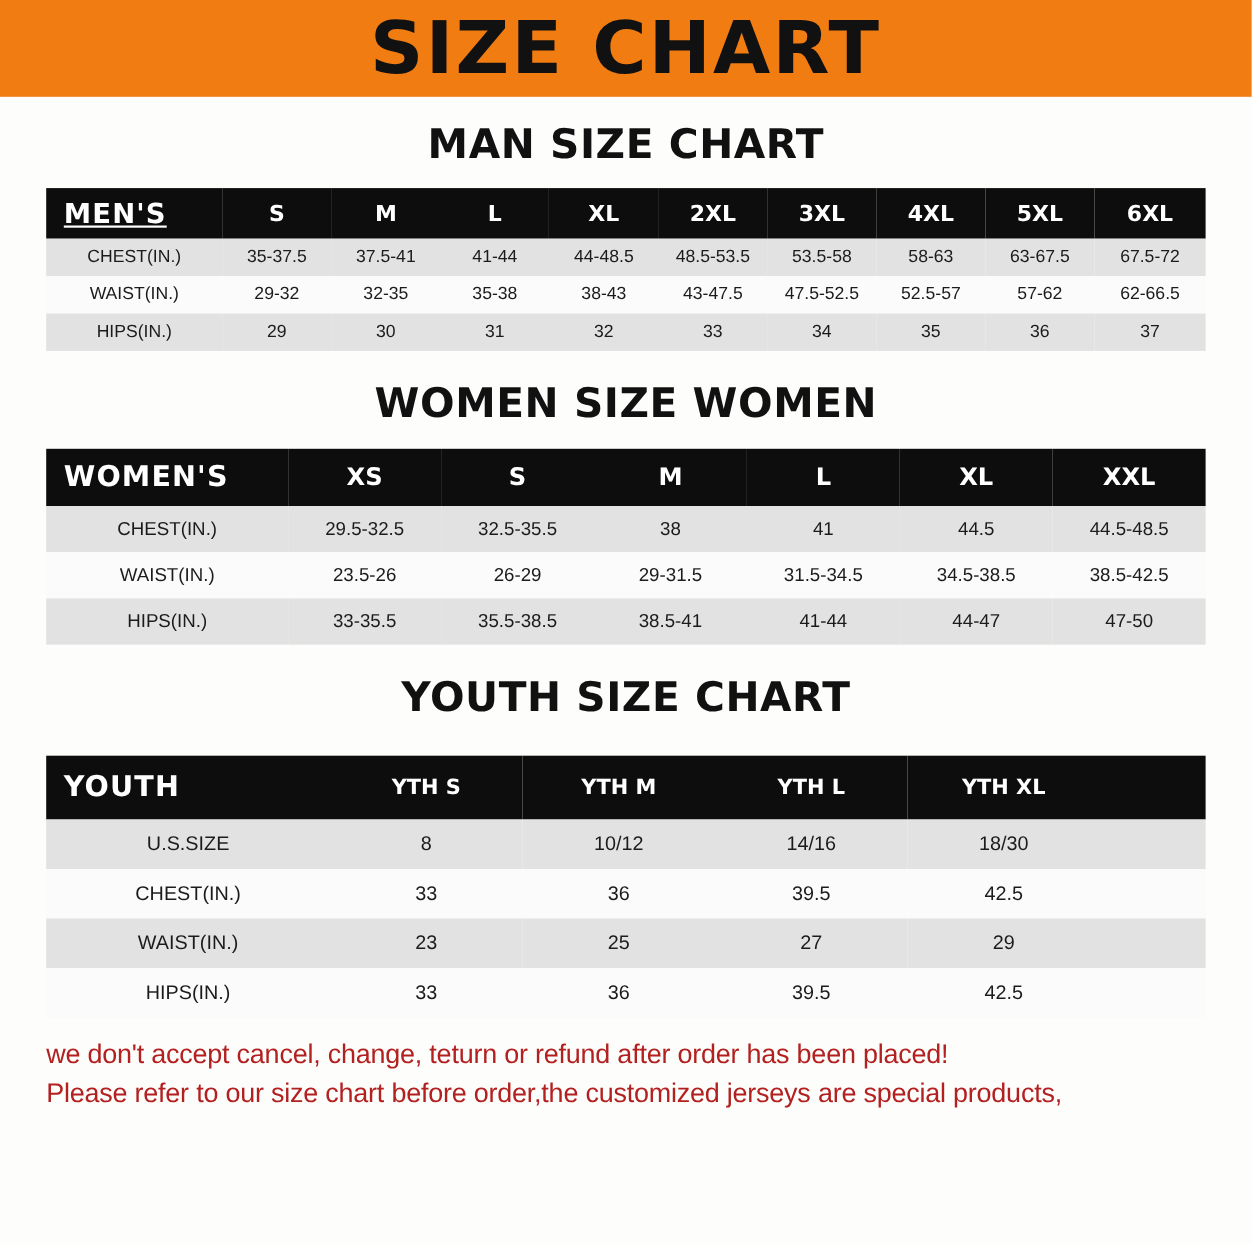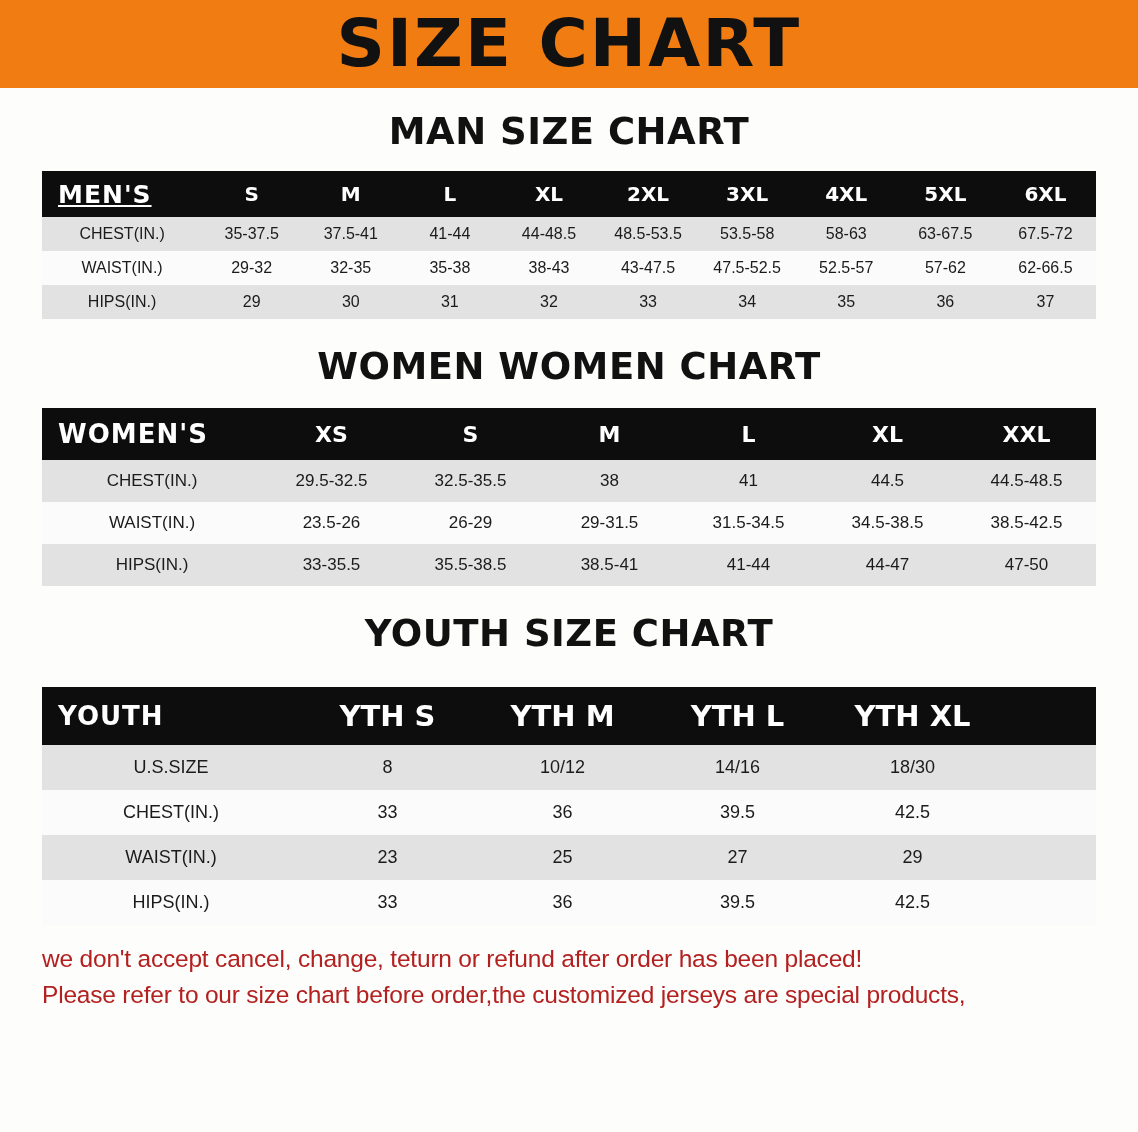--- a/index.html
+++ b/index.html
@@ -85,21 +85,21 @@
 
   
   #women-table { width: 1054px; }
   #women-table .hdr-row td { height: 52px; font-size: 22px; }
   #women-table .hdr-row td.rowlabel { font-size: 26px; letter-spacing: 1px; }
   #women-table .data-row td { height: 42px; font-size: 17px; }
   #women-wrap { margin-top: 20px; }
 
   
   #youth-table { width: 1054px; }
-  #youth-table .hdr-row td { height: 58px; font-size: 29px; }
+  #youth-table .hdr-row td { height: 58px; font-size: 19px; }
   #youth-table .hdr-row td.rowlabel { font-size: 26px; letter-spacing: 1px; }
   #youth-table .data-row td { height: 45px; font-size: 18px; }
   #youth-wrap { margin-top: 32px; align-items: center; }
 
   .rowlabel-cell {
     text-align: center !important;
     color: #1b1b1b;
   }
 
   
@@ -171,21 +171,21 @@
         <td>33</td>
         <td>34</td>
         <td>35</td>
         <td>36</td>
         <td>37</td>
       </tr>
     </tbody>
       </table>
   </div>
 
-  <div class="section-title title-women">WOMEN WOMEN CHART</div>
+  <div class="section-title title-women">WOMEN SIZE WOMEN</div>
   <div class="tbl-wrap" id="women-wrap">
     <table id="women-table">
       <tbody>
           <tr class="hdr-row">
         <td class="rowlabel" style="width:220px">WOMEN'S</td>
         <td style="width:139px">XS</td>
         <td style="width:139px">S</td>
         <td style="width:139px">M</td>
         <td style="width:139px">L</td>
         <td style="width:139px">XL</td>

